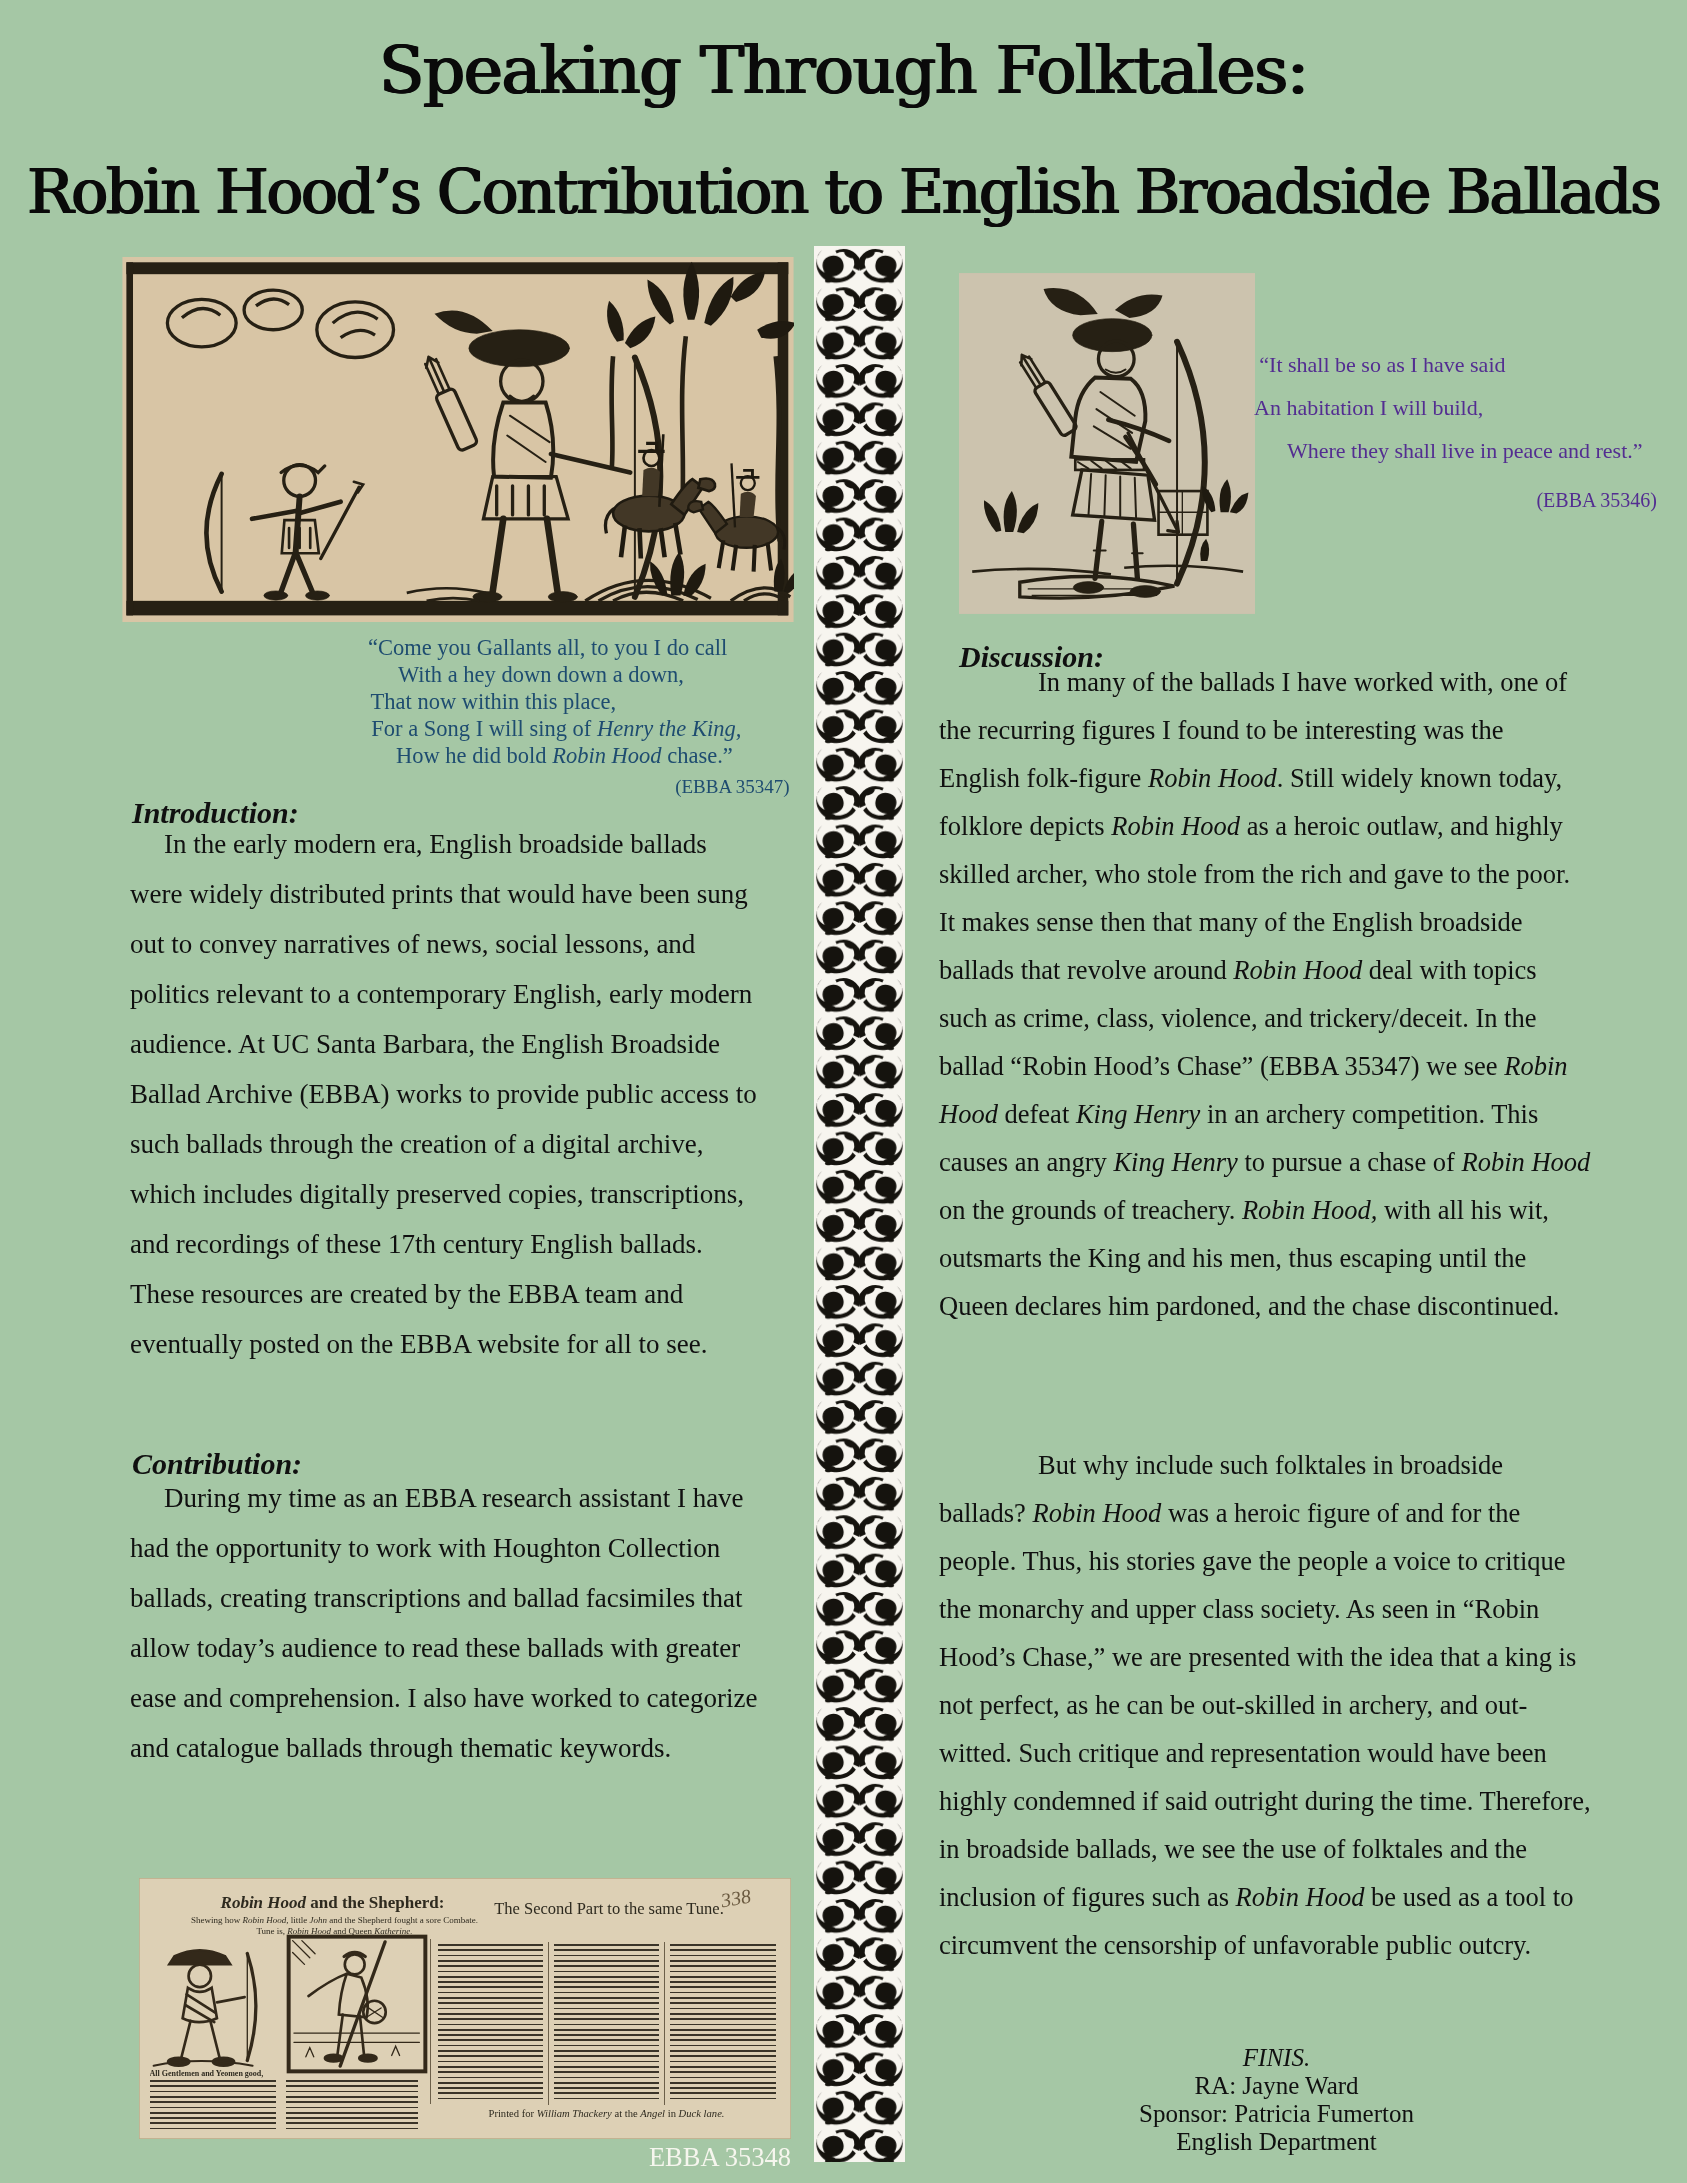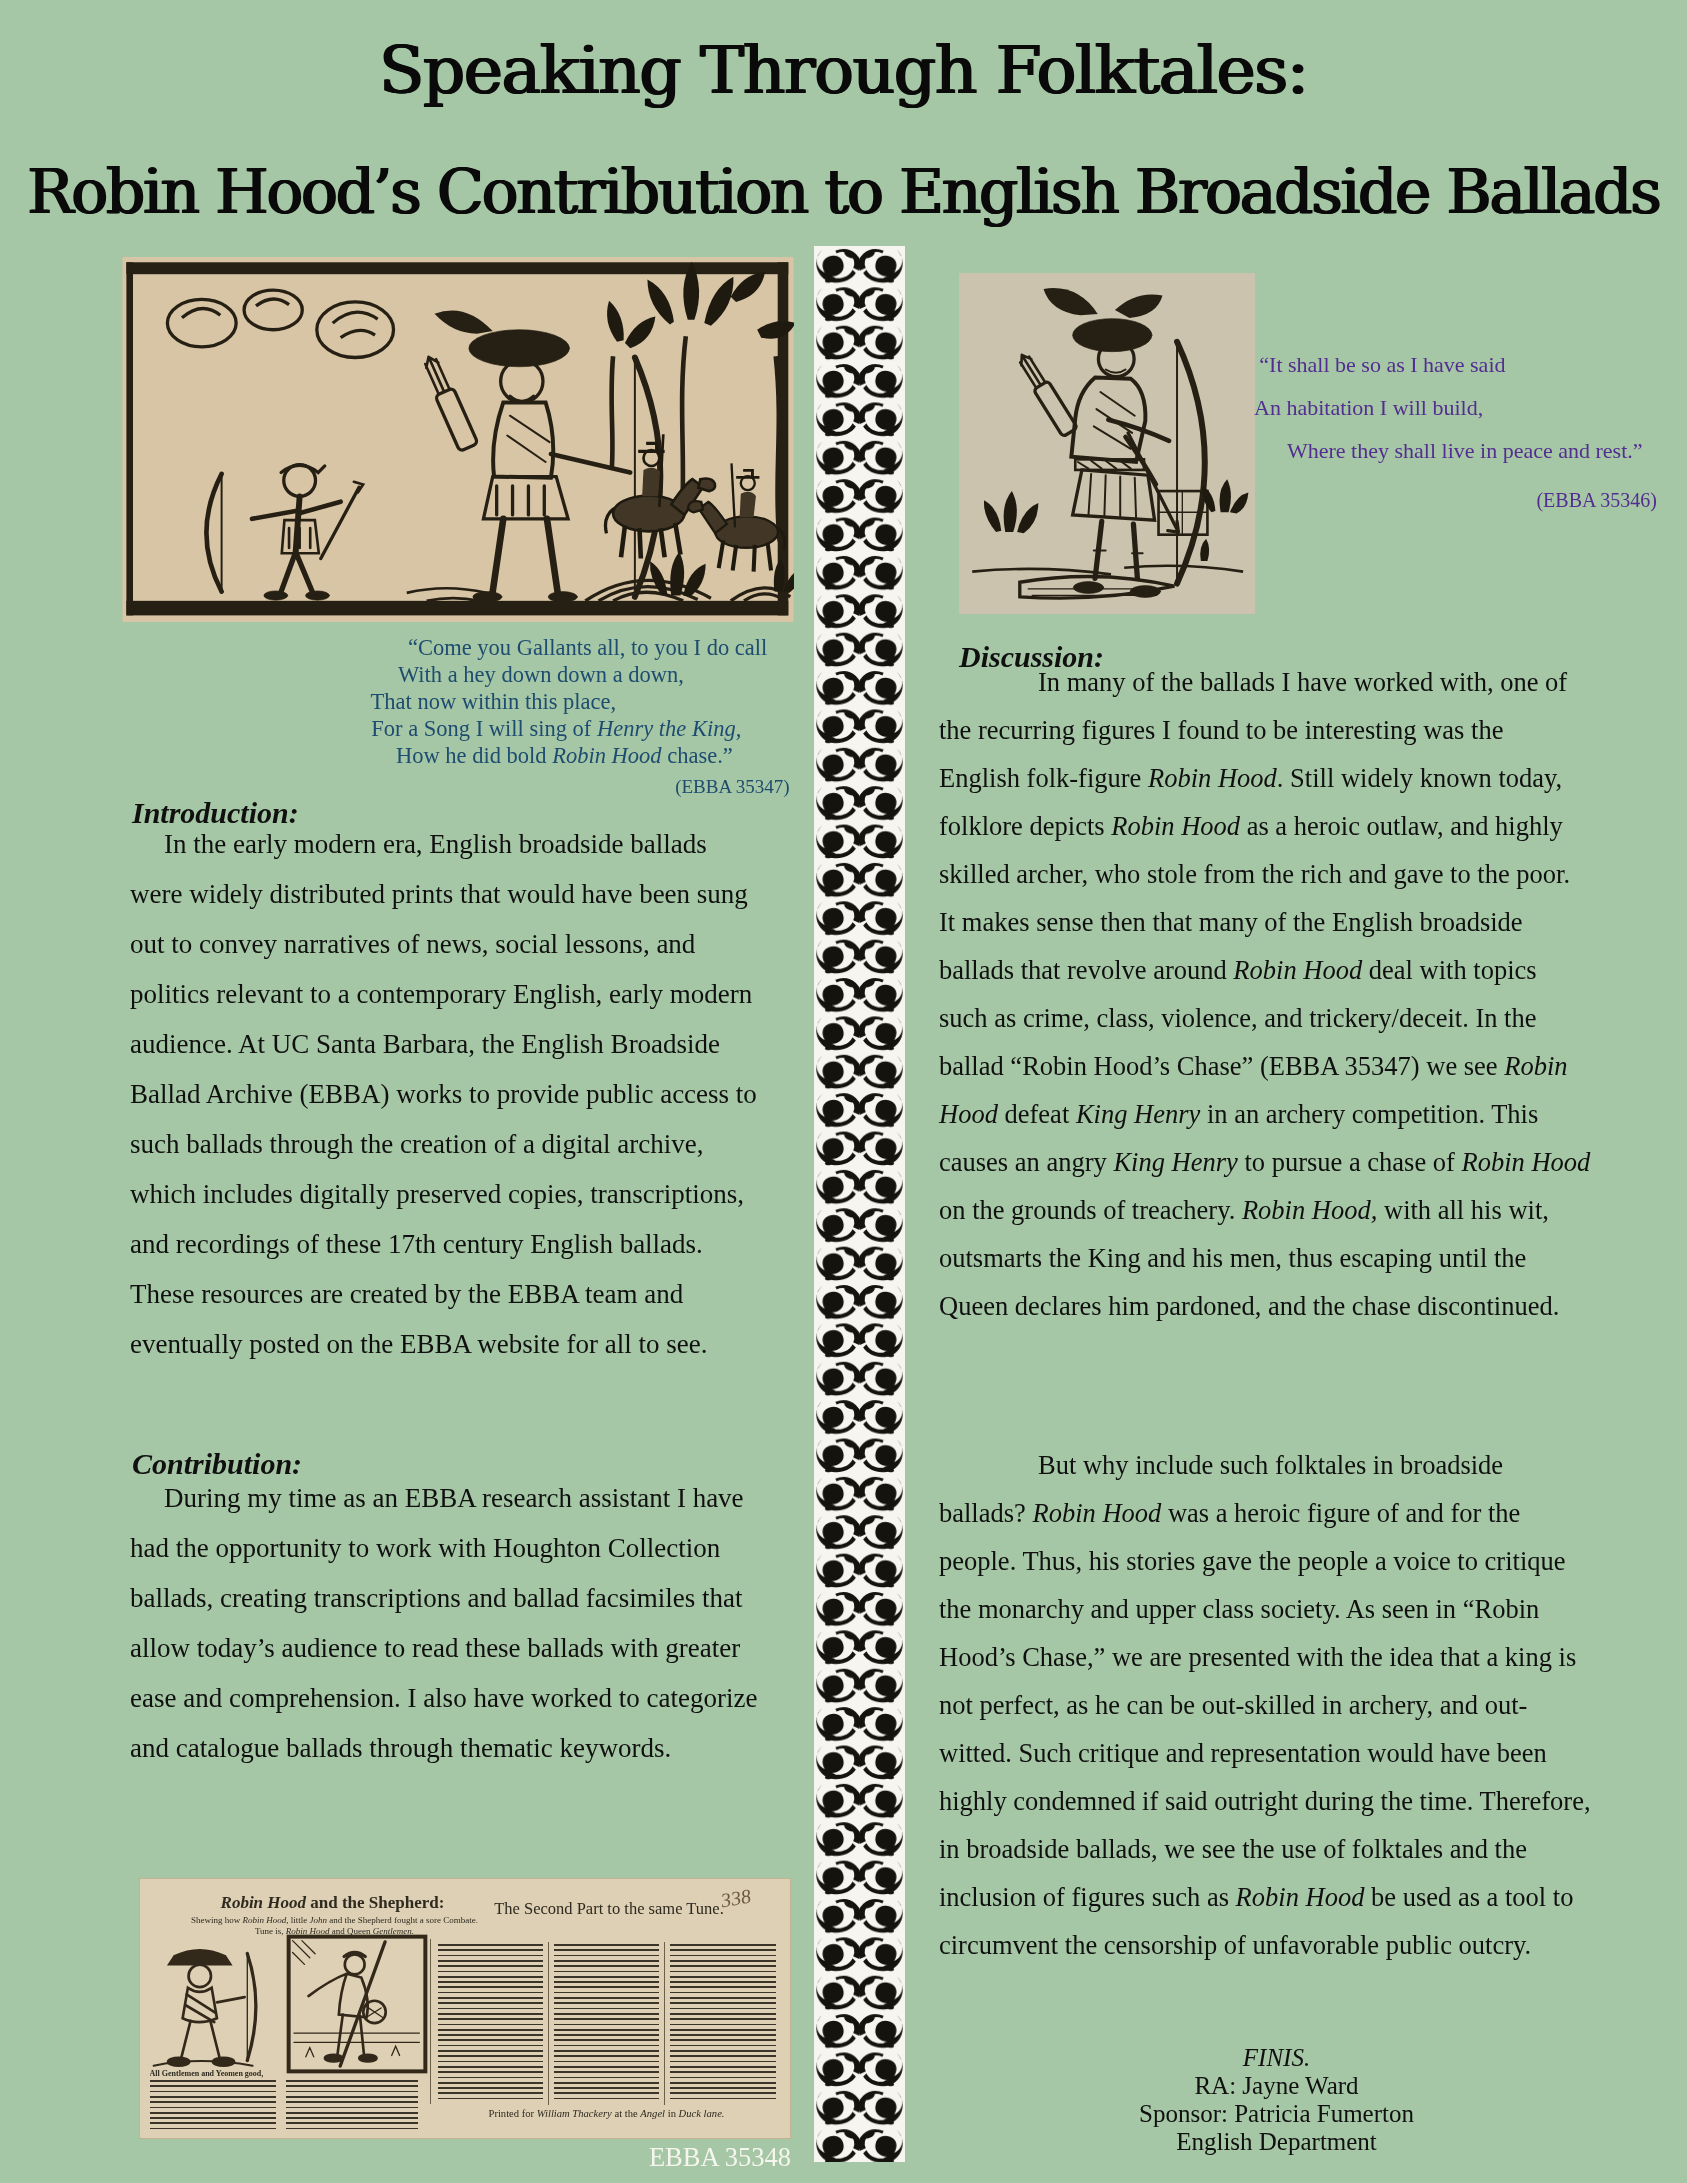--- a/index.html
+++ b/index.html
@@ -19,21 +19,21 @@
   .title3{top:156px; font-size:61px; letter-spacing:-2px;}
   
   .heading{font-weight:bold; font-style:italic; font-size:30px; white-space:nowrap;}
   .body{font-size:27px; line-height:50px; text-align:left;}
   .body.right{font-size:26.5px; line-height:48px;}
   .indent-s{text-indent:34px;}
   .indent-l{text-indent:99px;}
   
   .quote1{color:#1e4c70; font-size:22.5px; line-height:27px;}
   .quote1 .ql{white-space:nowrap;}
-  .q1-i0{padding-left:0px;margin-left:40px;} .q1-i1{padding-left:30px;} .q1-i2{padding-left:2.6px;}
+  .q1-i0{padding-left:0px;} .q1-i1{padding-left:30px;} .q1-i2{padding-left:2.6px;}
   .q1-i3{padding-left:3.3px;} .q1-i4{padding-left:28px;}
   .quote1 .cite{font-size:19px; text-align:right; padding-right:5.3px; margin-top:4px;}
   .quote2{color:#532d91; font-size:22px; line-height:43px;}
   .quote2 .ql{white-space:nowrap;}
   .q2-i0{padding-left:5.3px;} .q2-i1{padding-left:29px;} .q2-i2{padding-left:0px;} .q2-i3{padding-left:33px;}
   .quote2 .cite{font-size:20px; text-align:right; padding-right:30px; margin-top:6.6px;}
   
   .footer{left:926px; top:2044px; width:701px; text-align:center; font-size:25px; line-height:28px;}
   .footer .finis{font-style:italic;}
   
@@ -194,21 +194,21 @@
   <p class="abs body indent-s" style="left:130px; top:819px; width:629px; margin:0;">In the early modern era, English broadside ballads were widely distributed prints that would have been sung out to convey narratives of news, social lessons, and politics relevant to a contemporary English, early modern audience. At UC Santa Barbara, the English Broadside Ballad Archive (EBBA) works to provide public access to such ballads through the creation of a digital archive, which includes digitally preserved copies, transcriptions, and recordings of these 17th century English ballads. These resources are created by the EBBA team and eventually posted on the EBBA website for all to see.</p>
 
   <h2 class="abs heading" style="left:132px; top:1422px;">Contribution:</h2>
   <p class="abs body indent-s" style="left:130px; top:1473px; width:629px; margin:0;">During my time as an EBBA research assistant I have had the opportunity to work with Houghton Collection ballads, creating transcriptions and ballad facsimiles that allow today’s audience to read these ballads with greater ease and comprehension. I also have worked to  categorize and catalogue ballads through  thematic keywords.</p>
 
   <div class="abs facsimile">
     <div class="abs facs-num">338</div>
     <div class="abs facs-title"><i>Robin Hood</i> and the Shepherd:</div>
     <div class="abs facs-sub">
       <div>Shewing how <i>Robin Hood</i>, little <i>John</i> and the Shepherd fought a sore Combate.</div>
-      <div>Tune is, <i>Robin Hood</i> and Queen <i>Gentlemen.</i></div>
+      <div>Tune is, <i>Robin Hood</i> and Queen <i>Katherine.</i></div>
     </div>
     <div class="abs facs-part">The Second Part to the same Tune.</div>
 
     <div class="abs" style="left:9.3px; top:61px;">
       <svg viewBox="0 0 190 200" width="126" height="132">
         <g stroke="#33291a" fill="none" stroke-width="4" stroke-linecap="round">
           <path d="M40,26 q38,-18 76,0 l8,12 h-92 z" fill="#33291a"></path>
           <circle cx="78" cy="56" r="17"></circle>
           <path d="M60,74 q18,12 36,0 l8,46 q-28,12 -52,0 z"></path>
           <path d="M58,84 l44,28 M56,100 l44,26"></path>

